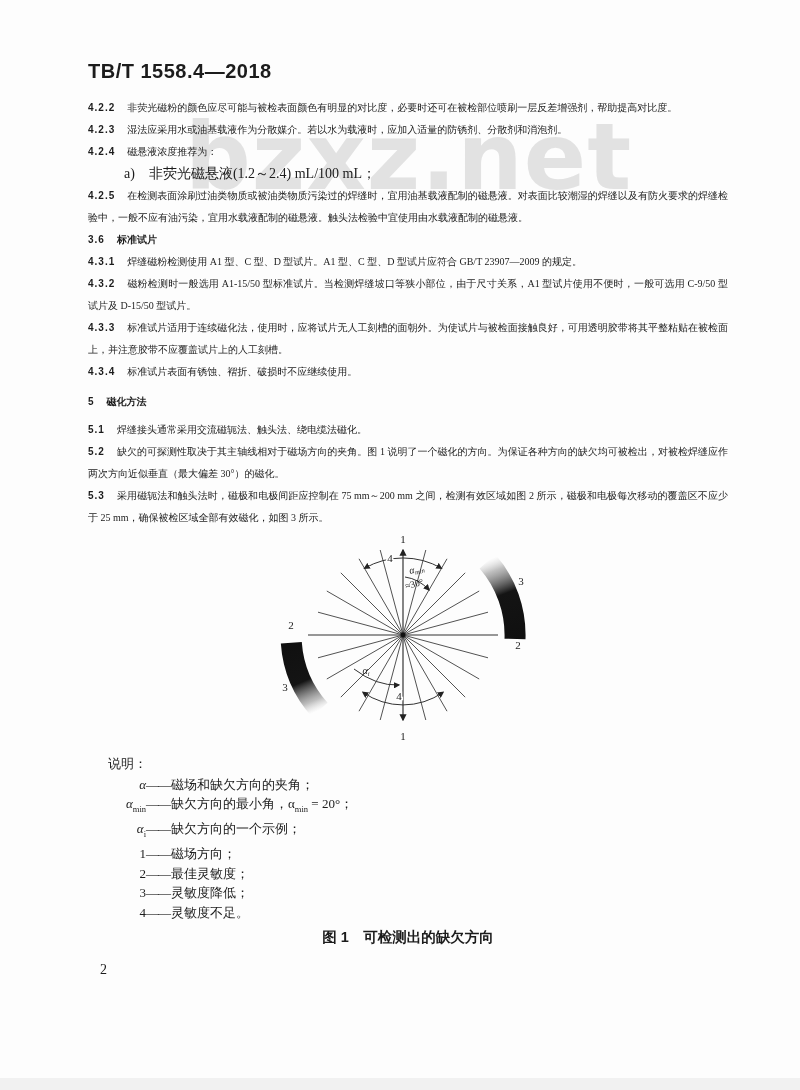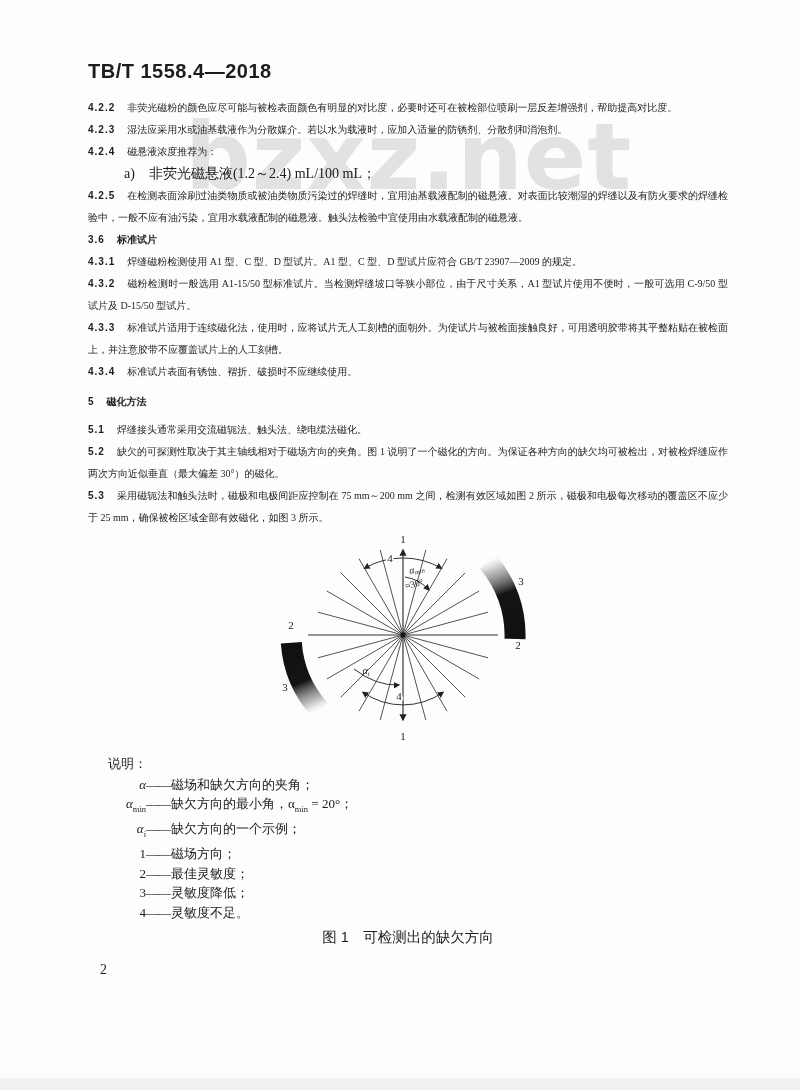--- a/index.html
+++ b/index.html
@@ -34,21 +34,21 @@
   .fig-canvas svg{display:inline-block;}
   .figlbl{font-size:11px;fill:#1d1d1d;font-family:"Liberation Serif",serif;}
   .legend{margin:2px 0 0 20px;font-size:13px;line-height:19.5px;}
   .legend sub{font-size:8.5px;}
   .lg-title{margin:0 0 1px 0;}
   .lg-row{display:flex;align-items:baseline;margin:0;}
   .lg-term{display:inline-block;min-width:38px;text-align:right;flex:0 0 auto;}
   .lg-term i{font-style:italic;}
   .lg-dash{flex:0 0 auto;letter-spacing:-1px;margin-right:1px;}
   .caption{
-    text-align:center;font-weight:normal;font-size:14.5px;margin-top:6px;
+    text-align:center;font-weight:bold;font-size:14.5px;margin-top:6px;
     font-family:"Liberation Sans","DejaVu Sans",sans-serif;
   }
   .page-number{margin:14px 0 0 12px;font-size:14px;}
   .scan-edge-bottom{
     position:absolute;left:0;bottom:0;width:800px;height:12px;
     background:#f1f1f1;z-index:2;
   }
 </style>
 </head>
 <body>

